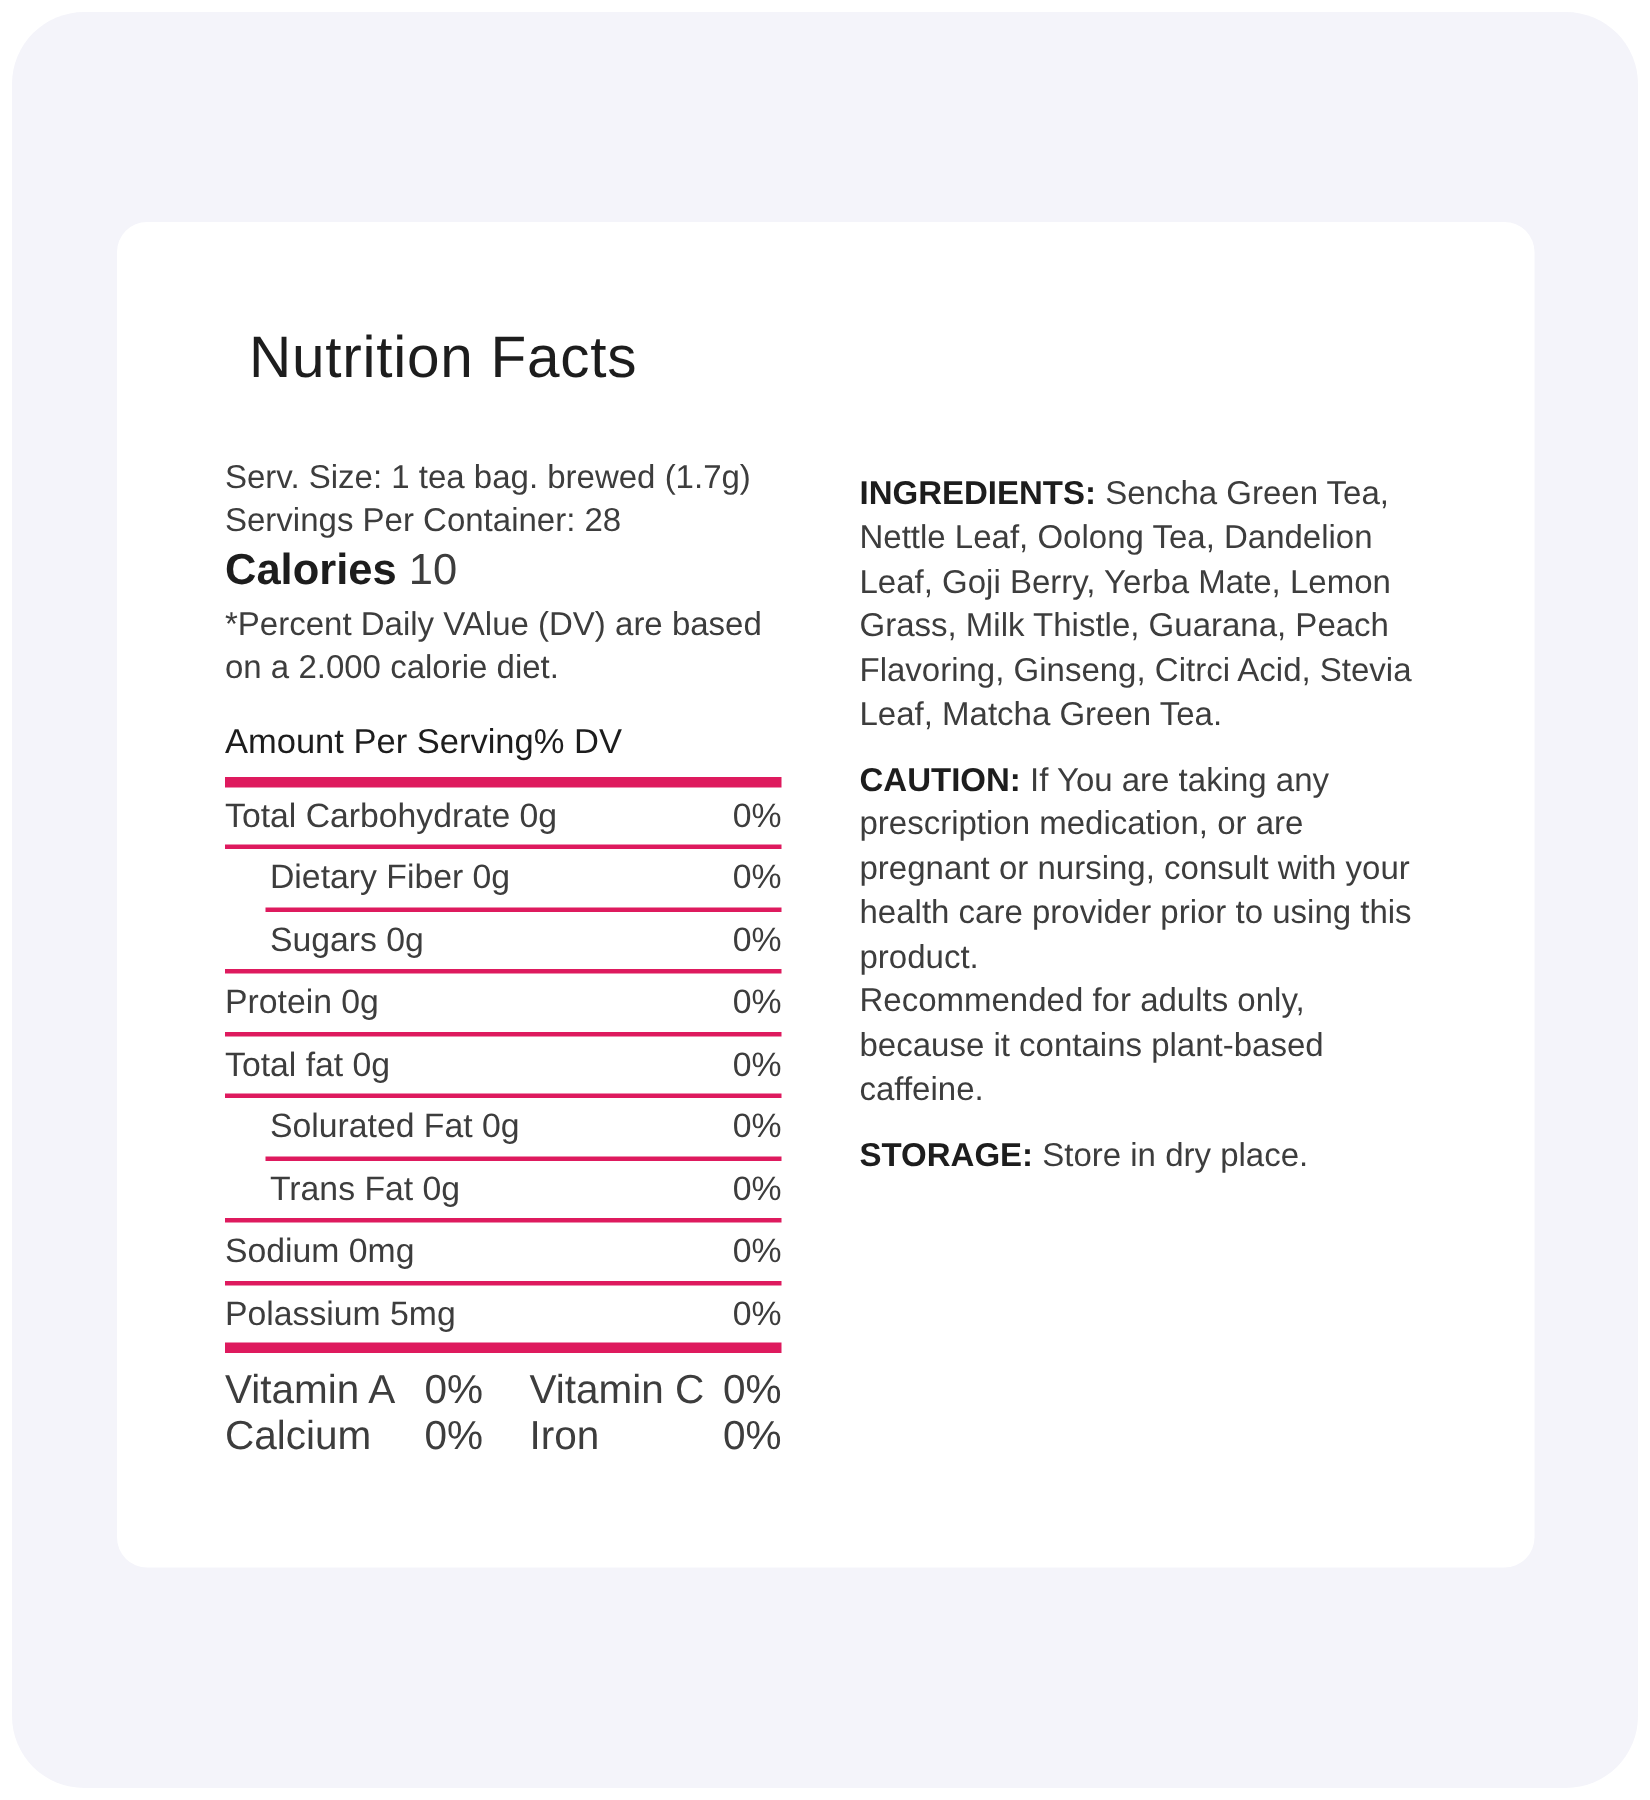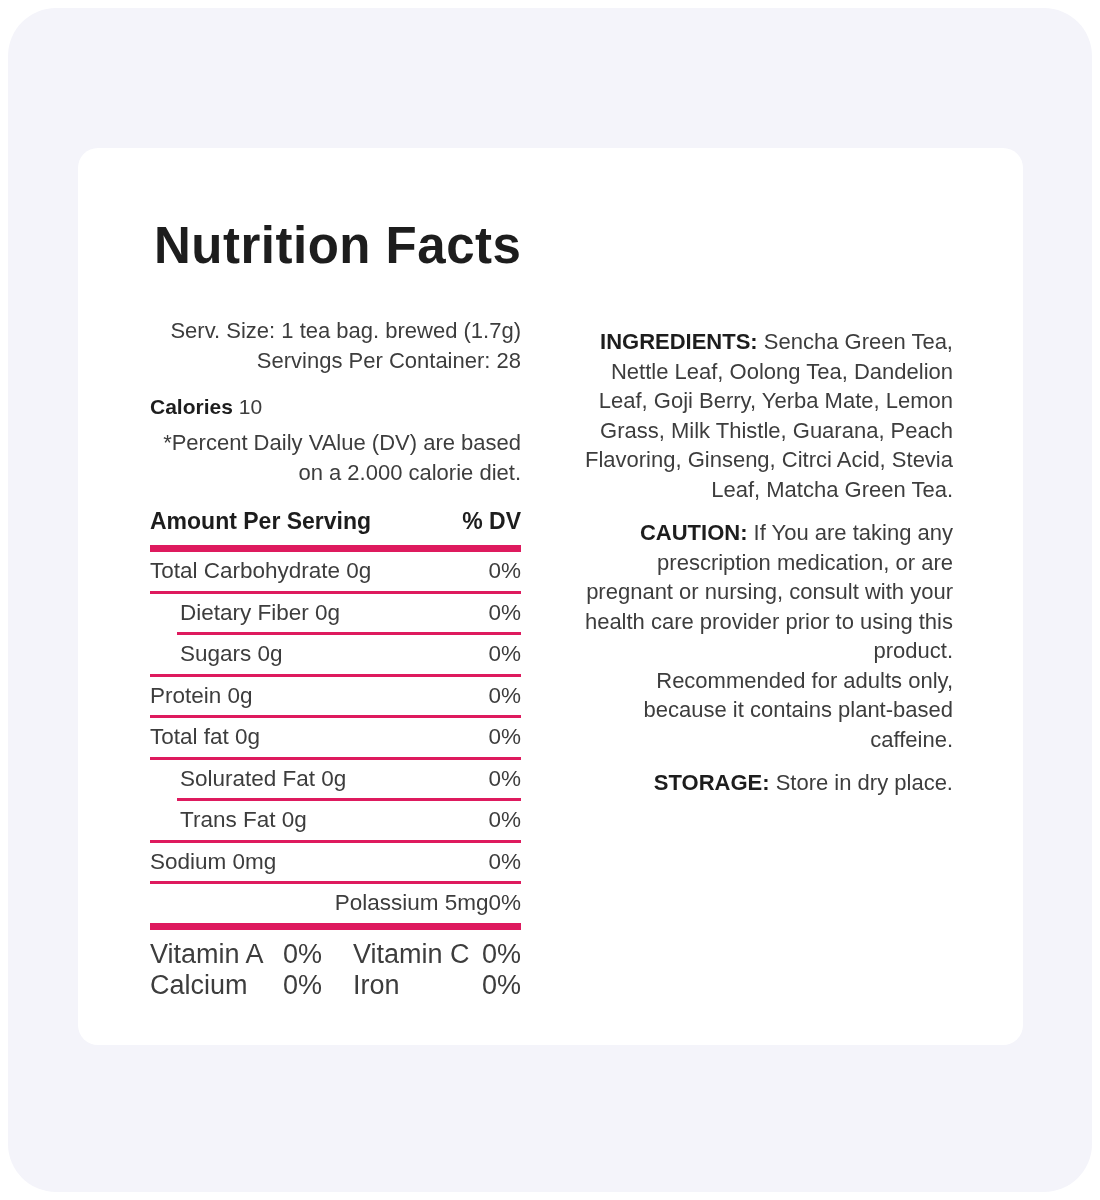--- a/index.html
+++ b/index.html
@@ -20,48 +20,48 @@
   .page-bg {
     position: absolute; left: 8px; top: 8px; right: 8px; bottom: 8px;
     background: var(--bg); border-radius: 48px;
   }
   .card {
     position: absolute; left: 78px; top: 148px; width: 945px; height: 897px;
     background: var(--card); border-radius: 20px;
     padding: 60px 70px 0 72px;
   }
   .page-title {
-    font-size: 51px; font-weight: 700; color: var(--text-dark);
-    letter-spacing: 0.5px; margin: 10px 0 42px 4px; line-height: 1.1;
+    font-size: 39px; font-weight: 400; color: var(--text-dark);
+    letter-spacing: 0.5px; margin: 10px 0 42px 16px; line-height: 1.1;
   }
   .cols { display: flex; gap: 52px; }
   .col-left { width: 371px; flex: 0 0 371px; }
   .col-right { width: 380px; flex: 0 0 380px; margin-top: 11px; }
 
-  .body-text { font-size: 22px; line-height: 29.5px; color: var(--text); text-align: right; }
+  .body-text { font-size: 22px; line-height: 29.5px; color: var(--text); }
 
-  .calories-line { font-size: 21px; line-height: 30px; margin-top: 17px; }
+  .calories-line { font-size: 29px; line-height: 30px; margin-top: 3px; }
   .calories-line .b { font-weight: 700; color: var(--text-dark); }
   .footnote { margin-top: 6px; }
 
   .ntable { margin-top: 21px; }
   .t-head {
-    display: flex; justify-content: space-between;
-    font-size: 23px; font-weight: 700; color: var(--text-dark);
+    display: flex; 
+    font-size: 23px; font-weight: 400; color: var(--text-dark);
     padding-bottom: 10px; border-bottom: 7px solid var(--accent);
   }
   .t-row {
     display: flex; justify-content: space-between;
     font-size: 22.5px; line-height: 29.5px; color: var(--text);
     padding: 4px 0 5px; border-bottom: 3px solid var(--accent);
   }
   .t-row.rule-ind { margin-left: 27px; }
   .t-row.rule-ind .t-label { padding-left: 3px; }
   .t-row.ind-label .t-label { padding-left: 30px; }
-  .t-row.thick { border-bottom-width: 7px; justify-content: flex-end; }
+  .t-row.thick { border-bottom-width: 7px; }
 
   .vits { margin-top: 9px; }
   .vit-row {
     display: grid; grid-template-columns: 133px 32px 1fr auto;
     font-size: 27px; line-height: 31px; color: var(--text);
   }
   .vit-row .v2 { text-align: right; }
   .vit-row .v3 { padding-left: 38px; }
   .vit-row .v4 { text-align: right; }
 

